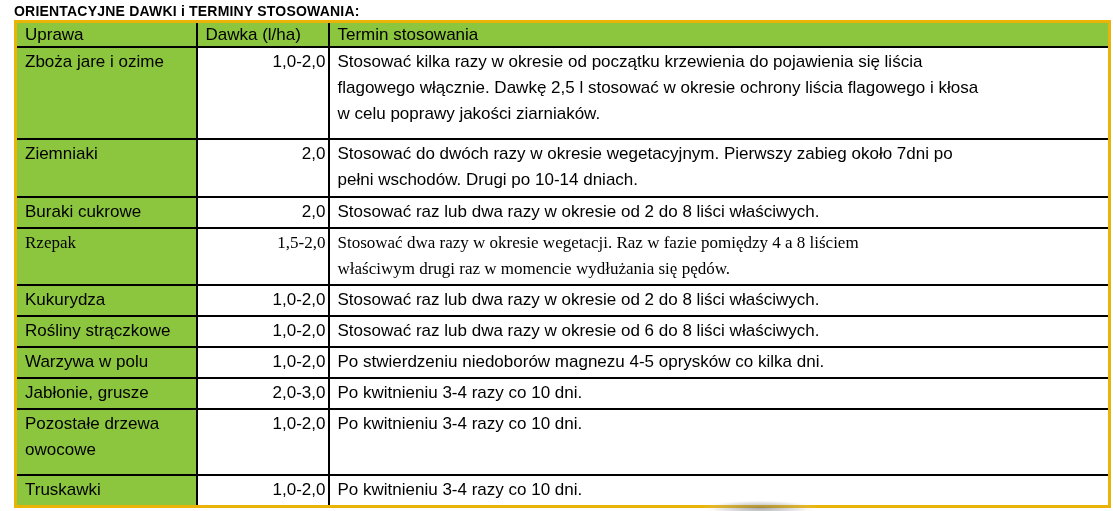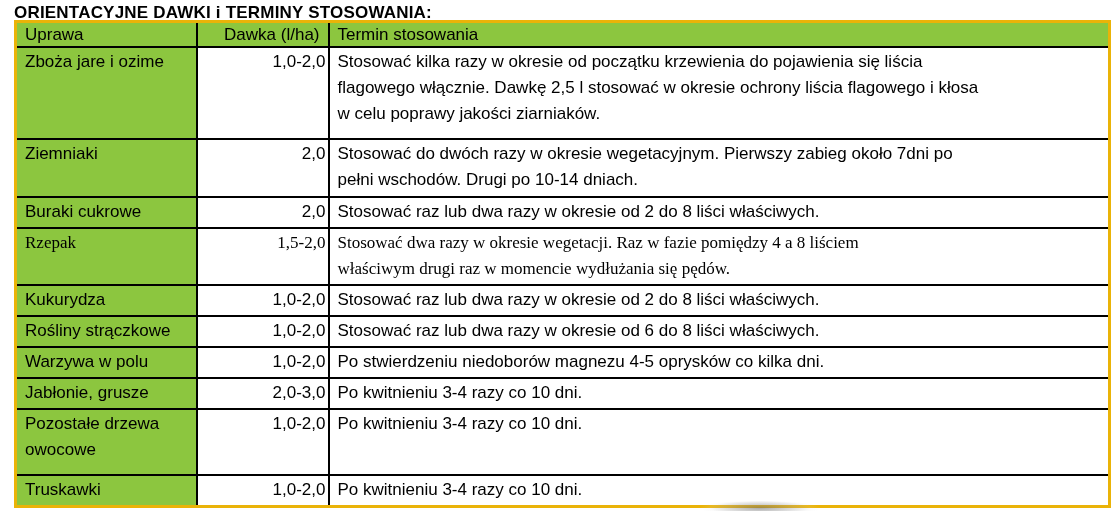--- a/index.html
+++ b/index.html
@@ -13,21 +13,21 @@
     position: relative;
     overflow: hidden;
     font-family: "Liberation Sans", "DejaVu Sans", sans-serif;
     color: #000;
   }
   .page-title {
     position: absolute;
     left: 14px;
     top: 3px;
     margin: 0;
-    font-size: 17px;
+    font-size: 14px;
     font-weight: bold;
     letter-spacing: 0.2px;
     white-space: nowrap;
   }
   table.dose-table {
     position: absolute;
     left: 14px;
     top: 20px;
     width: 1094px;
     border-collapse: collapse;
@@ -48,21 +48,21 @@
   }
   thead tr { height: 25px; }
   th {
     background: var(--accent-green, #8CC63F);
     font-weight: normal;
     text-align: left;
     vertical-align: middle;
     padding: 0 8px;
     line-height: 23px;
   }
-  th.h-dose { text-align: right; }
+  th.h-dose { text-align: left; }
 
   td { padding: 1px 8px 2px 8px; }
   td.crop-cell   { background: var(--accent-green, #8CC63F); }
   td.dose-cell   { text-align: right; padding-left: 2px; padding-right: 2px; }
   td.termin-cell { }
 
   tbody tr:nth-child(1)  { height: 92px; }
   tbody tr:nth-child(2)  { height: 58px; }
   tbody tr:nth-child(3)  { height: 26px; }
   tbody tr:nth-child(4)  { height: 56px; font-family: Liberation Serif, serif; }

